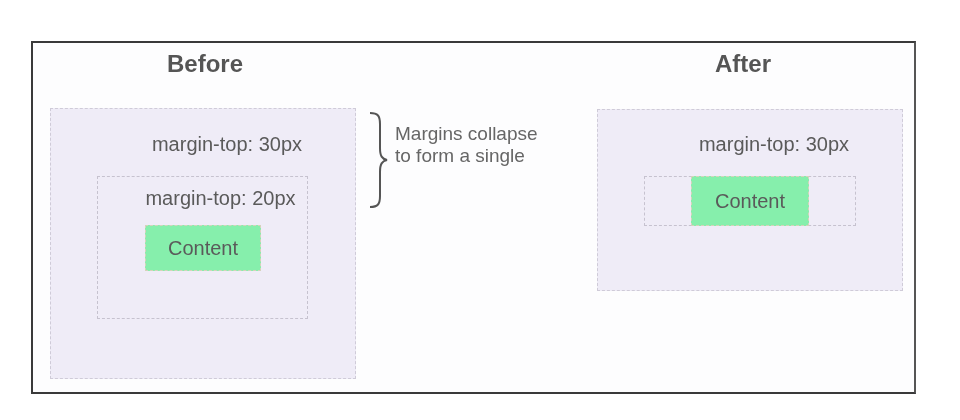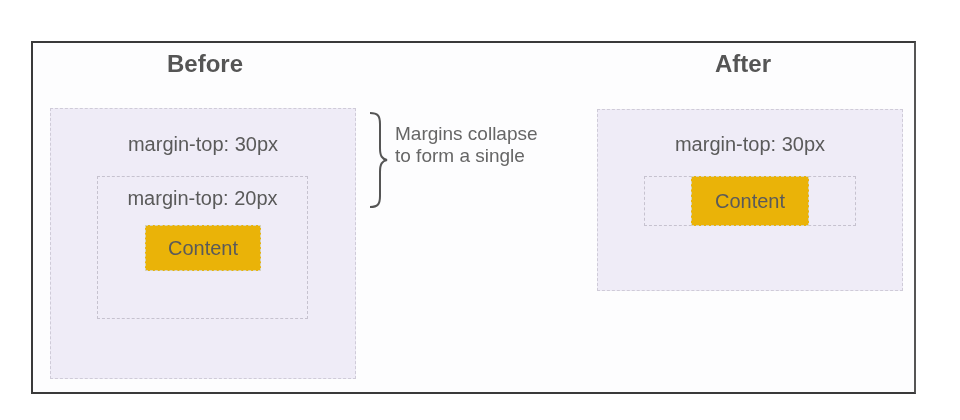--- a/index.html
+++ b/index.html
@@ -3,38 +3,38 @@
   <meta charset="utf-8">
   <style>
     html, body { margin: 0; padding: 0; background: #ffffff; }
     body { width: 960px; height: 420px; position: relative; overflow: hidden;
            font-family: "Liberation Sans", sans-serif; color: #555; }
     .frame { position: absolute; left: 31px; top: 41px; width: 885px; height: 353px;
              border: 2px solid #3a3a3a; border-right-color: #555; background: #fdfdfe; box-sizing: border-box; }
     .heading { position: absolute; font-weight: bold; font-size: 24px; color: #555; text-align: center; }
     .outer-box { position: absolute; background: #efecf7; border: 1px dashed #cfcbd8; box-sizing: border-box; }
     .inner-box { position: absolute; border: 1px dashed #c6c2cf; box-sizing: border-box; }
-    .content-box { position: absolute; background: #eab308; border: 1px dashed #d5d3bb; box-sizing: border-box;
+    .content-box { position: absolute; background: #86efac; border: 1px dashed #d5d3bb; box-sizing: border-box;
                    display: flex; align-items: center; justify-content: center; font-size: 20px; color: #5a5a5a; }
-    .label { position: absolute; font-size: 20px; color: #5a5a5a; text-align: center; white-space: nowrap; }
+    .label { position: absolute; font-size: 20px; color: #5a5a5a; text-align: center; white-space: nowrap; margin-left: 24px; }
     .note { position: absolute; font-size: 19px; color: #666; text-align: left; line-height: 22px; }
     .brace { position: absolute; }
   </style>
 </head>
 <body>
 
 <div class="frame"></div>
 
 <div class="heading" style="left:145px; top:50px; width:120px;">Before</div>
 <div class="heading" style="left:683px; top:50px; width:120px;">After</div>
 
 <div class="outer-box" style="left:50px; top:108px; width:306px; height:271px;"></div>
 <div class="label" style="left:50px; top:133px; width:306px;">margin-top: 30px</div>
 <div class="inner-box" style="left:97px; top:176px; width:211px; height:143px;"></div>
-<div class="label" style="left:97px; top:187px; width:211px;">margin-top: 20px</div>
+<div class="label" style="left:91px; top:187px; width:211px;">margin-top: 20px</div>
 <div class="content-box" style="left:145px; top:225px; width:116px; height:46px;">Content</div>
 
 <svg class="brace" style="left:366px; top:110px;" width="24" height="100" viewBox="0 0 24 100">
   <path d="M4 3 C12 3 14 6 14 14 L14 38 C14 46 16 49 21 50 C16 51 14 54 14 62 L14 86 C14 94 12 97 4 97" fill="none" stroke="#555" stroke-width="2"></path>
 </svg>
 <div class="note" style="left:395px; top:123px; width:190px;">
   <div>Margins collapse</div>
   <div>to form a single</div>
 </div>
 

